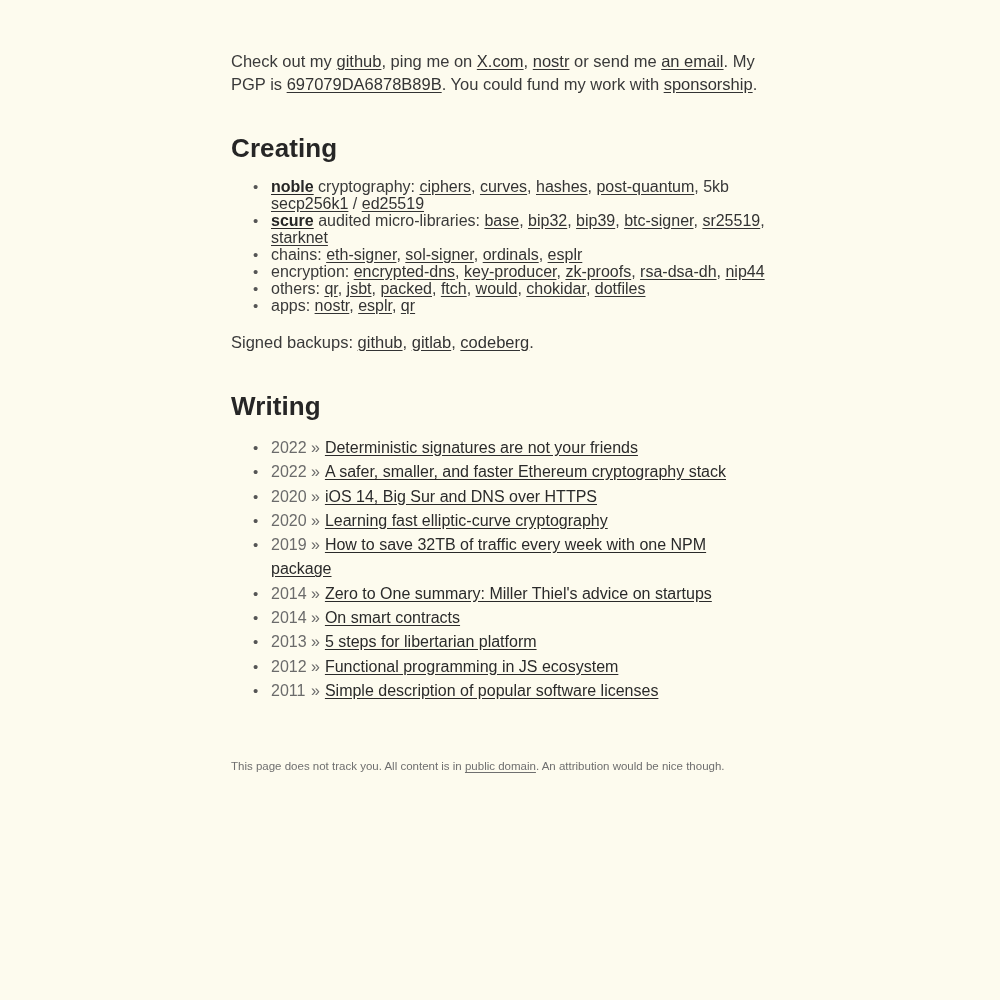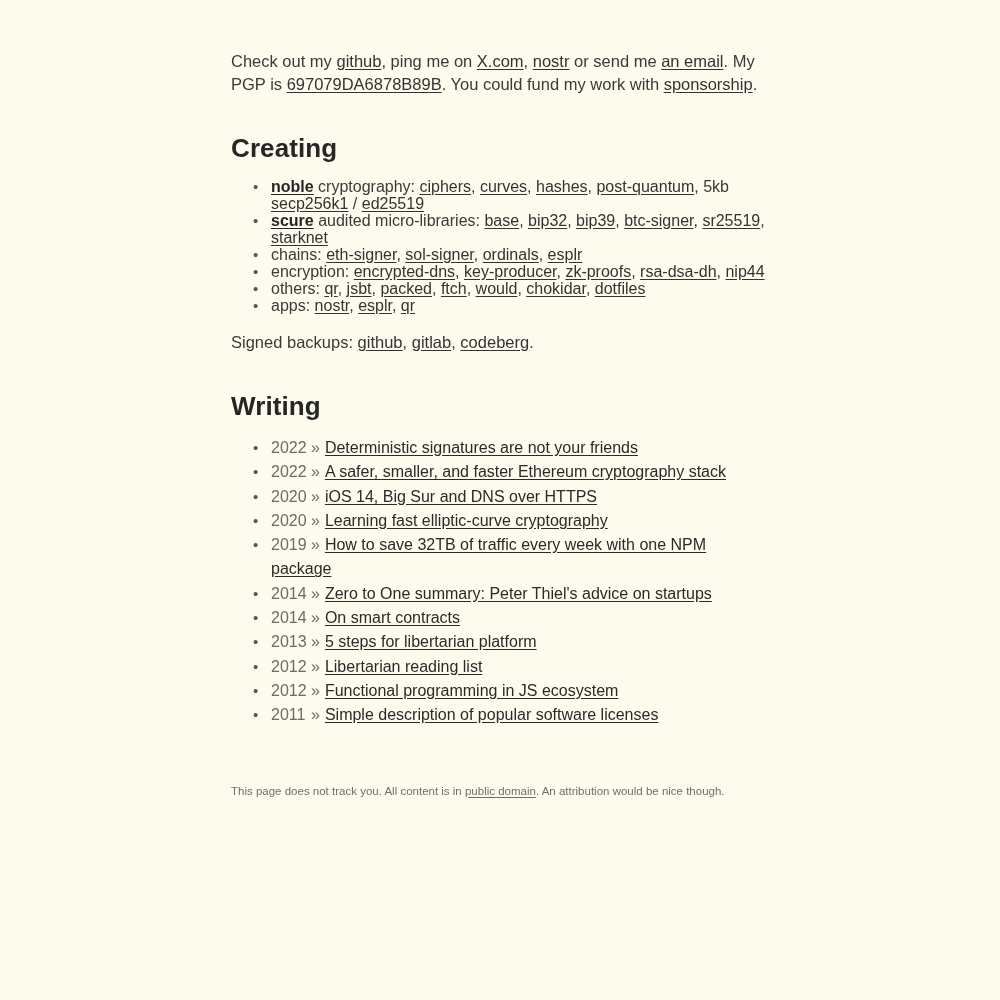--- a/index.html
+++ b/index.html
@@ -149,24 +149,23 @@
   <p class="backups" id="backups-line"><span>Signed backups: </span><a href="#">github</a><span>, </span><a href="#">gitlab</a><span>, </span><a href="#">codeberg</a><span>.</span></p>
 
   <h2>Writing</h2>
 
   <ul class="writing" id="writing-list">
       <li><span class="year">2022</span><span class="arrow">»</span><a href="#">Deterministic signatures are not your friends</a></li>
       <li><span class="year">2022</span><span class="arrow">»</span><a href="#">A safer, smaller, and faster Ethereum cryptography stack</a></li>
       <li><span class="year">2020</span><span class="arrow">»</span><a href="#">iOS 14, Big Sur and DNS over HTTPS</a></li>
       <li><span class="year">2020</span><span class="arrow">»</span><a href="#">Learning fast elliptic-curve cryptography</a></li>
       <li><span class="year">2019</span><span class="arrow">»</span><a href="#">How to save 32TB of traffic every week with one NPM package</a></li>
-      <li><span class="year">2014</span><span class="arrow">»</span><a href="#">Zero to One summary: Peter Thiel's advice on startups</a></li>
+      <li><span class="year">2014</span><span class="arrow">»</span><a href="#">Zero to One summary: Miller Thiel's advice on startups</a></li>
       <li><span class="year">2014</span><span class="arrow">»</span><a href="#">On smart contracts</a></li>
       <li><span class="year">2013</span><span class="arrow">»</span><a href="#">5 steps for libertarian platform</a></li>
-      <li><span class="year">2012</span><span class="arrow">»</span><a href="#">Libertarian reading list</a></li>
       <li><span class="year">2012</span><span class="arrow">»</span><a href="#">Functional programming in JS ecosystem</a></li>
       <li><span class="year">2011</span><span class="arrow">»</span><a href="#">Simple description of popular software licenses</a></li>
     </ul>
 
   <div class="footer">
     <span>This page does not track you. All content is in </span><a href="#">public domain</a><span>. An attribution would be nice though.</span>
   </div>
 
 </div>
 

